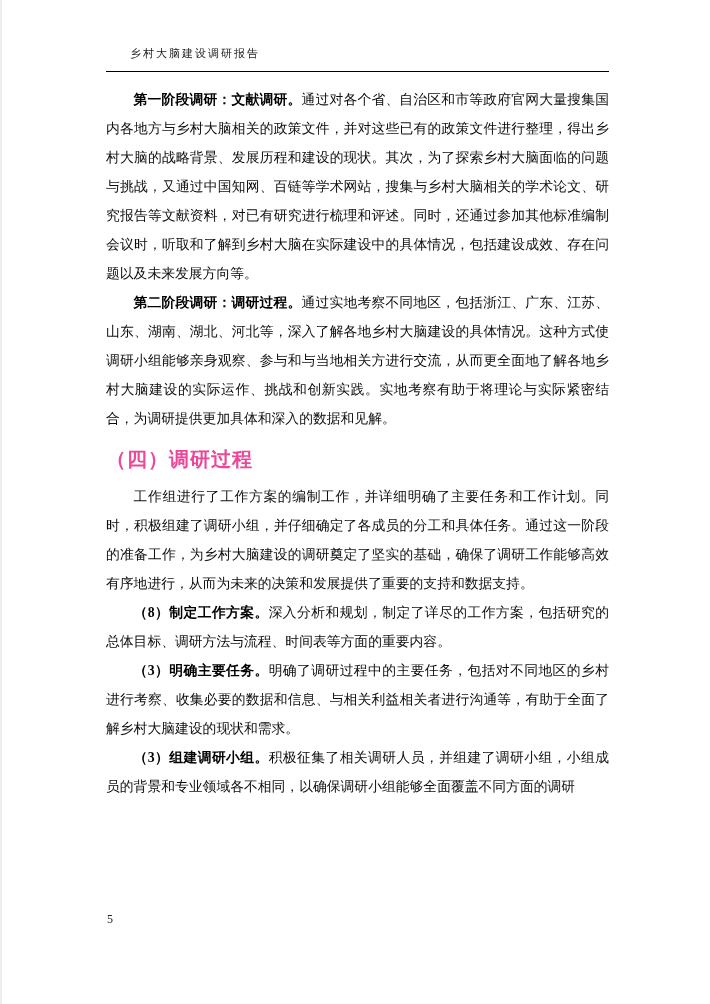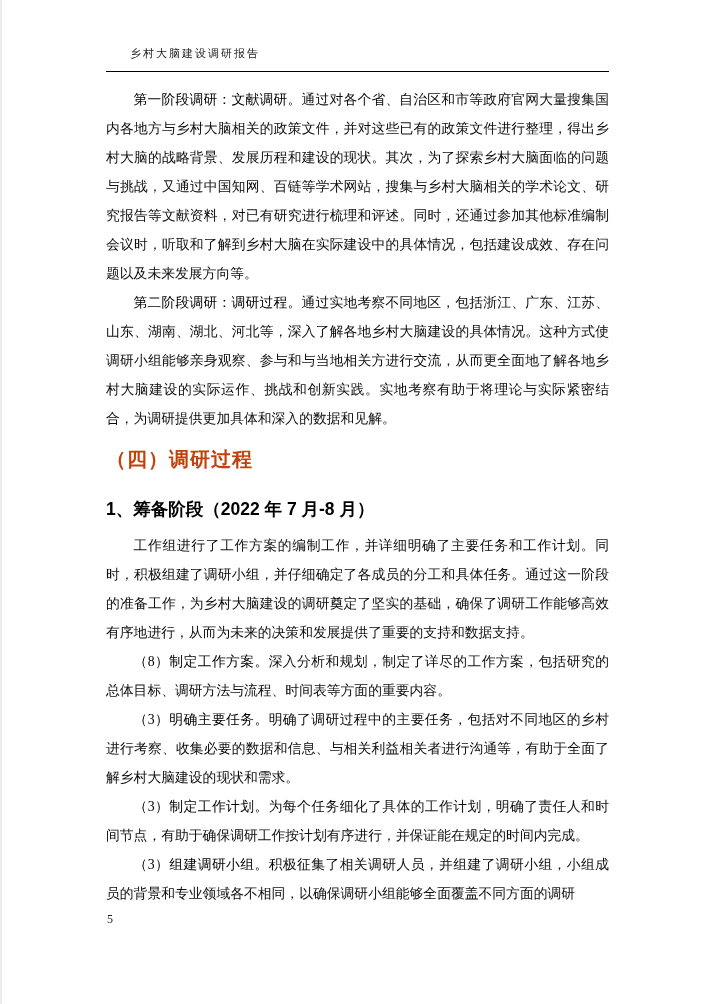--- a/index.html
+++ b/index.html
@@ -45,30 +45,30 @@
     font-size: 13.8px;
     line-height: 29px;
     text-align: justify;
     color: #0d0d0d;
   }
   .para {
     margin: 0;
     text-indent: 2em;
   }
   .para .lead {
-    font-weight: normal;
+    font-weight: bold;
     color: #000000;
   }
   .sec-heading {
     margin: 13px 0 0 0;
     font-family: "Liberation Sans", "DejaVu Sans", sans-serif;
     font-size: 20px;
     line-height: 26px;
     font-weight: bold;
-    color: #c2410c;
+    color: #ec4899;
     text-align: left;
     text-indent: 0;
     letter-spacing: 1px;
   }
   .sub-heading {
     margin: 25px 0 0 0;
     font-family: "Liberation Sans", "DejaVu Sans", sans-serif;
     font-size: 17.5px;
     line-height: 24px;
     font-weight: bold;
@@ -100,29 +100,27 @@
   <div class="header-rule"></div>
 
   <div class="content">
 
     <p class="para"><span class="lead">第一阶段调研：文献调研。</span><span>通过对各个省、自治区和市等政府官网大量搜集国内各地方与乡村大脑相关的政策文件，并对这些已有的政策文件进行整理，得出乡村大脑的战略背景、发展历程和建设的现状。其次，为了探索乡村大脑面临的问题与挑战，又通过中国知网、百链等学术网站，搜集与乡村大脑相关的学术论文、研究报告等文献资料，对已有研究进行梳理和评述。同时，还通过参加其他标准编制会议时，听取和了解到乡村大脑在实际建设中的具体情况，包括建设成效、存在问题以及未来发展方向等。</span></p>
 
     <p class="para"><span class="lead">第二阶段调研：调研过程。</span><span>通过实地考察不同地区，包括浙江、广东、江苏、山东、湖南、湖北、河北等，深入了解各地乡村大脑建设的具体情况。这种方式使调研小组能够亲身观察、参与和与当地相关方进行交流，从而更全面地了解各地乡村大脑建设的实际运作、挑战和创新实践。实地考察有助于将理论与实际紧密结合，为调研提供更加具体和深入的数据和见解。</span></p>
 
     <h2 class="sec-heading">（四）调研过程</h2>
 
-    <h3 class="sub-heading">1、筹备阶段（2022 年 7 月-8 月）</h3>
 
     <p class="para prep-para"><span>工作组进行了工作方案的编制工作，并详细明确了主要任务和工作计划。同时，积极组建了调研小组，并仔细确定了各成员的分工和具体任务。通过这一阶段的准备工作，为乡村大脑建设的调研奠定了坚实的基础，确保了调研工作能够高效有序地进行，从而为未来的决策和发展提供了重要的支持和数据支持。</span></p>
 
     <p class="para"><span class="lead">（8）制定工作方案。</span><span>深入分析和规划，制定了详尽的工作方案，包括研究的总体目标、调研方法与流程、时间表等方面的重要内容。</span></p>
 
     <p class="para"><span class="lead">（3）明确主要任务。</span><span>明确了调研过程中的主要任务，包括对不同地区的乡村进行考察、收集必要的数据和信息、与相关利益相关者进行沟通等，有助于全面了解乡村大脑建设的现状和需求。</span></p>
 
-    <p class="para"><span class="lead">（3）制定工作计划。</span><span>为每个任务细化了具体的工作计划，明确了责任人和时间节点，有助于确保调研工作按计划有序进行，并保证能在规定的时间内完成。</span></p>
 
     <p class="para"><span class="lead">（3）组建调研小组。</span><span>积极征集了相关调研人员，并组建了调研小组，小组成员的背景和专业领域各不相同，以确保调研小组能够全面覆盖不同方面的调研</span></p>
 
   </div>
 
   <div class="page-number">5</div>
 
 </div>
 
 </body></html>

